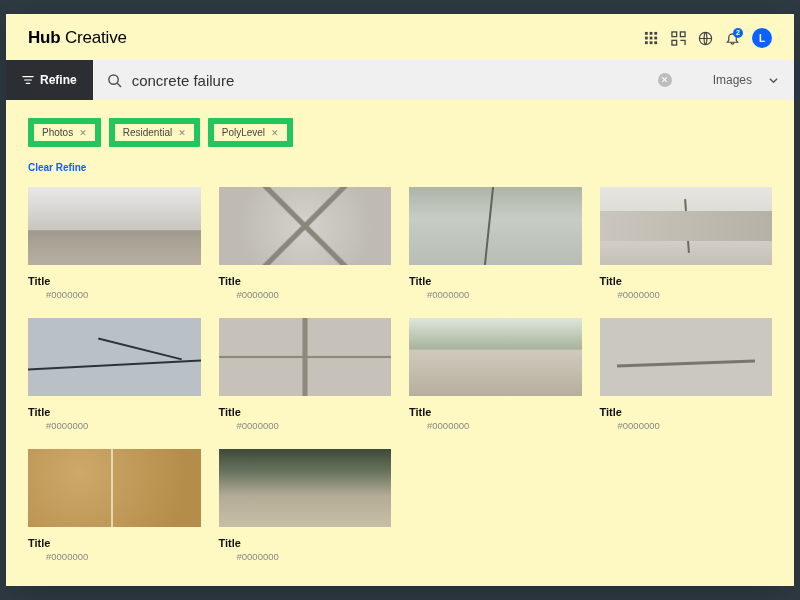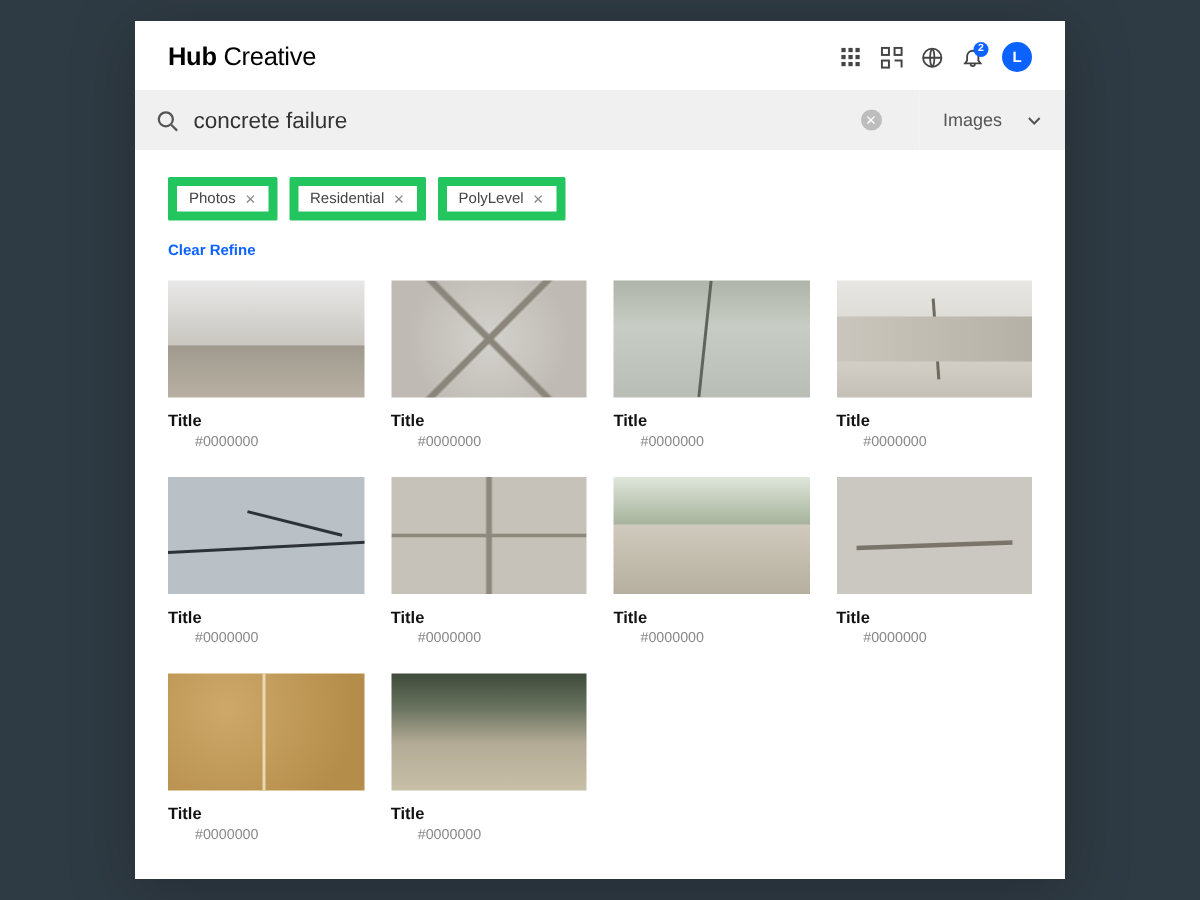--- a/index.html
+++ b/index.html
@@ -7,22 +7,22 @@
     background: #2f3b44;
     font-family: -apple-system, BlinkMacSystemFont, "Segoe UI", Helvetica, Arial, sans-serif;
     width: 800px;
     height: 600px;
     overflow: hidden;
     display: flex;
     align-items: center;
     justify-content: center;
   }
   .window {
-    width: 620px;
-    background: #ffffff;
+    width: 788px;
+    background: #fef9c3;
     box-shadow: 0 8px 40px rgba(0,0,0,.25);
   }
   
   .header {
     display: flex;
     align-items: center;
     padding: 14px 22px 12px 22px;
   }
   .logo { font-size: 17px; letter-spacing: -.2px;}
   .logo b { font-weight: 800; }
@@ -129,20 +129,30 @@
             <path d="M12 10V7a4 4 0 10-8 0v3l-1.5 2h11z"></path>
             <path d="M6.5 12.5a1.5 1.5 0 003 0"></path>
           </svg>
         <div class="badge">2</div>
       </div>
       <div class="avatar">L</div>
     </div>
   </div>
 
   <div class="searchbar">
+    <div class="refine">
+      <svg viewBox="0 0 14 14">
+          <g stroke="currentColor" stroke-width="1.4" stroke-linecap="round">
+            <line x1="1" y1="3" x2="13" y2="3"></line>
+            <line x1="3" y1="7" x2="11" y2="7"></line>
+            <line x1="5" y1="11" x2="9" y2="11"></line>
+          </g>
+        </svg>
+      <span>Refine</span>
+    </div>
     <div class="search-input-wrap">
       <svg class="mag" viewBox="0 0 16 16" fill="none" stroke="currentColor" stroke-width="1.6">
           <circle cx="7" cy="7" r="5"></circle>
           <line x1="11" y1="11" x2="15" y2="15"></line>
         </svg>
       <input class="search-input" value="concrete failure" style="">
       <div class="clear-x">✕</div>
       <div class="divider-v"></div>
     </div>
     <div class="type-select">

